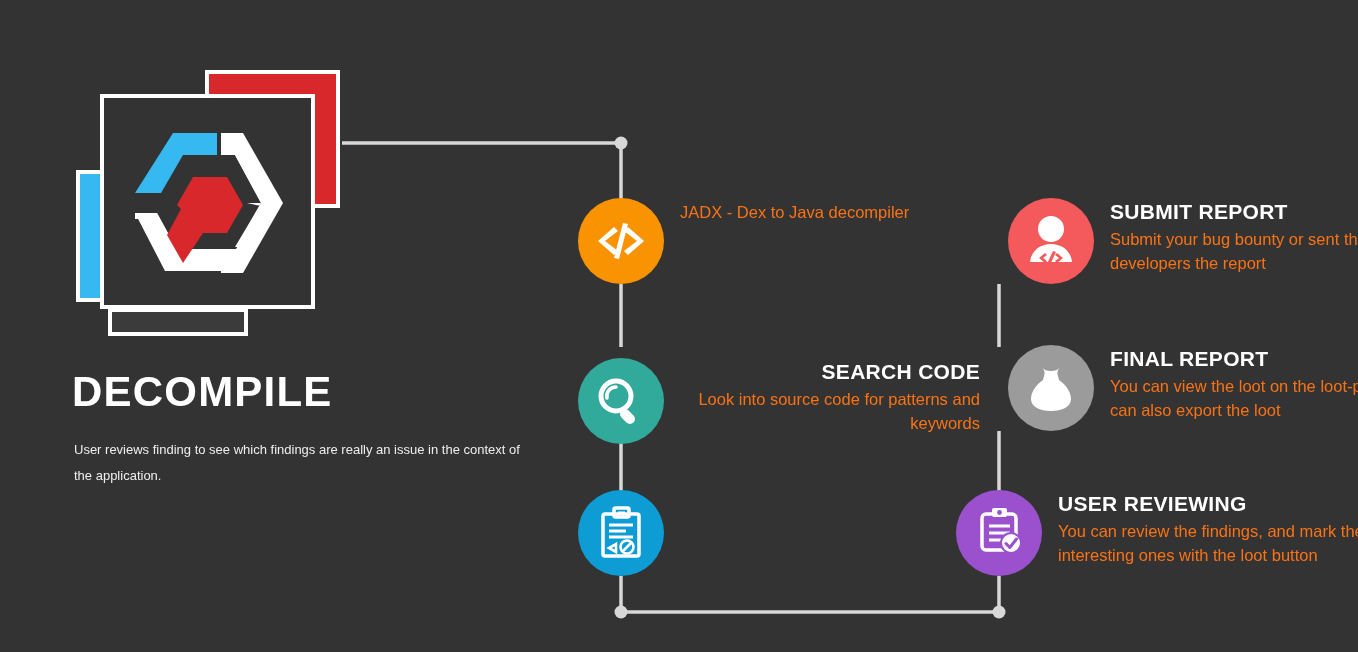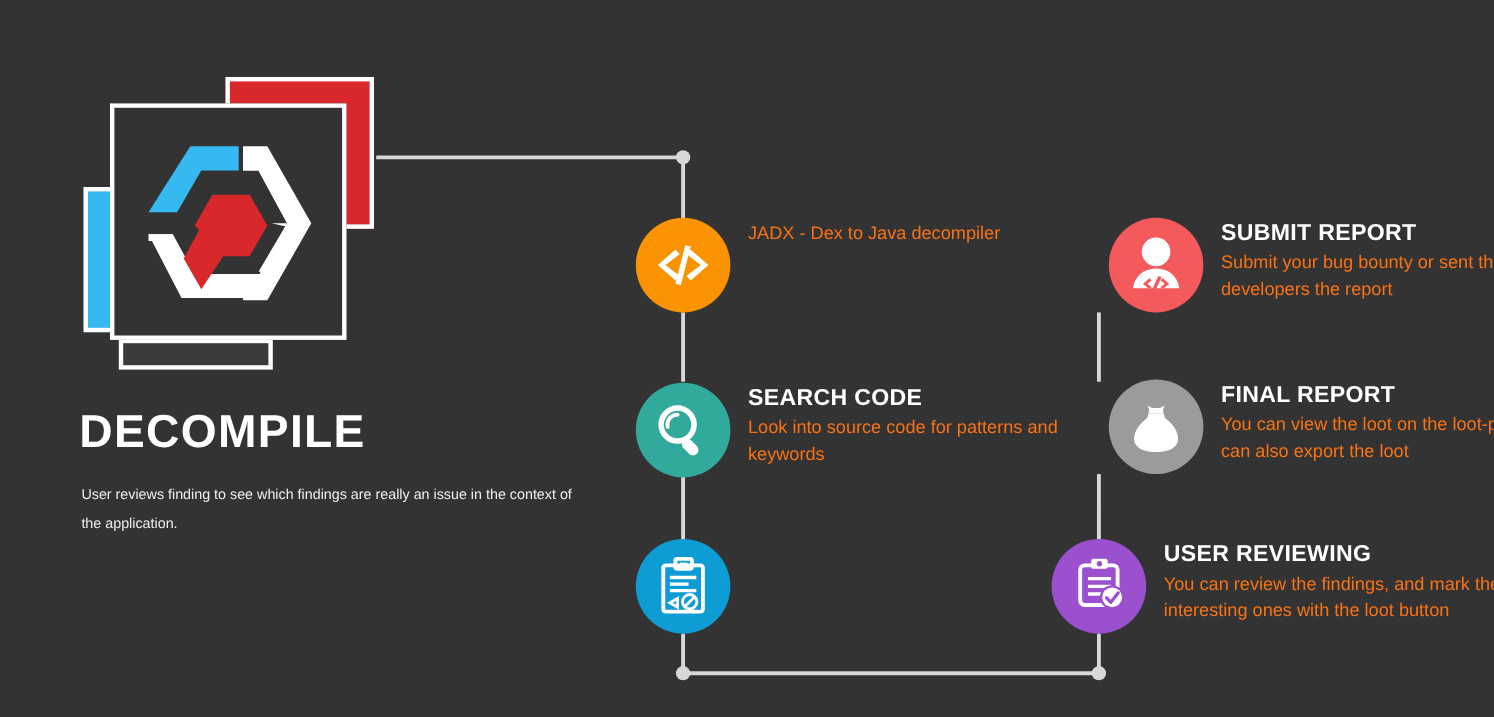--- a/index.html
+++ b/index.html
@@ -118,21 +118,21 @@
     margin-bottom: 3px;
   }
   .step-desc {
     font-size: 16.5px;
     line-height: 24px;
     color: #f97316;
   }
 
   
   #step-decompile      { left: 578px; top: 198px; }
-  #step-search         { left: 578px; top: 348px; }
+  #step-search         { left: 578px; top: 358px; text-align: right; }
   #step-generate       { left: 578px; top: 490px; }
   #step-submit         { left: 1008px; top: 198px; }
   #step-final          { left: 1008px; top: 345px; }
   #step-reviewing      { left: 956px; top: 490px; }
 
   #step-submit .step-body,
   #step-final .step-body,
   #step-reviewing .step-body { width: 330px; }
 </style>
 </head>

